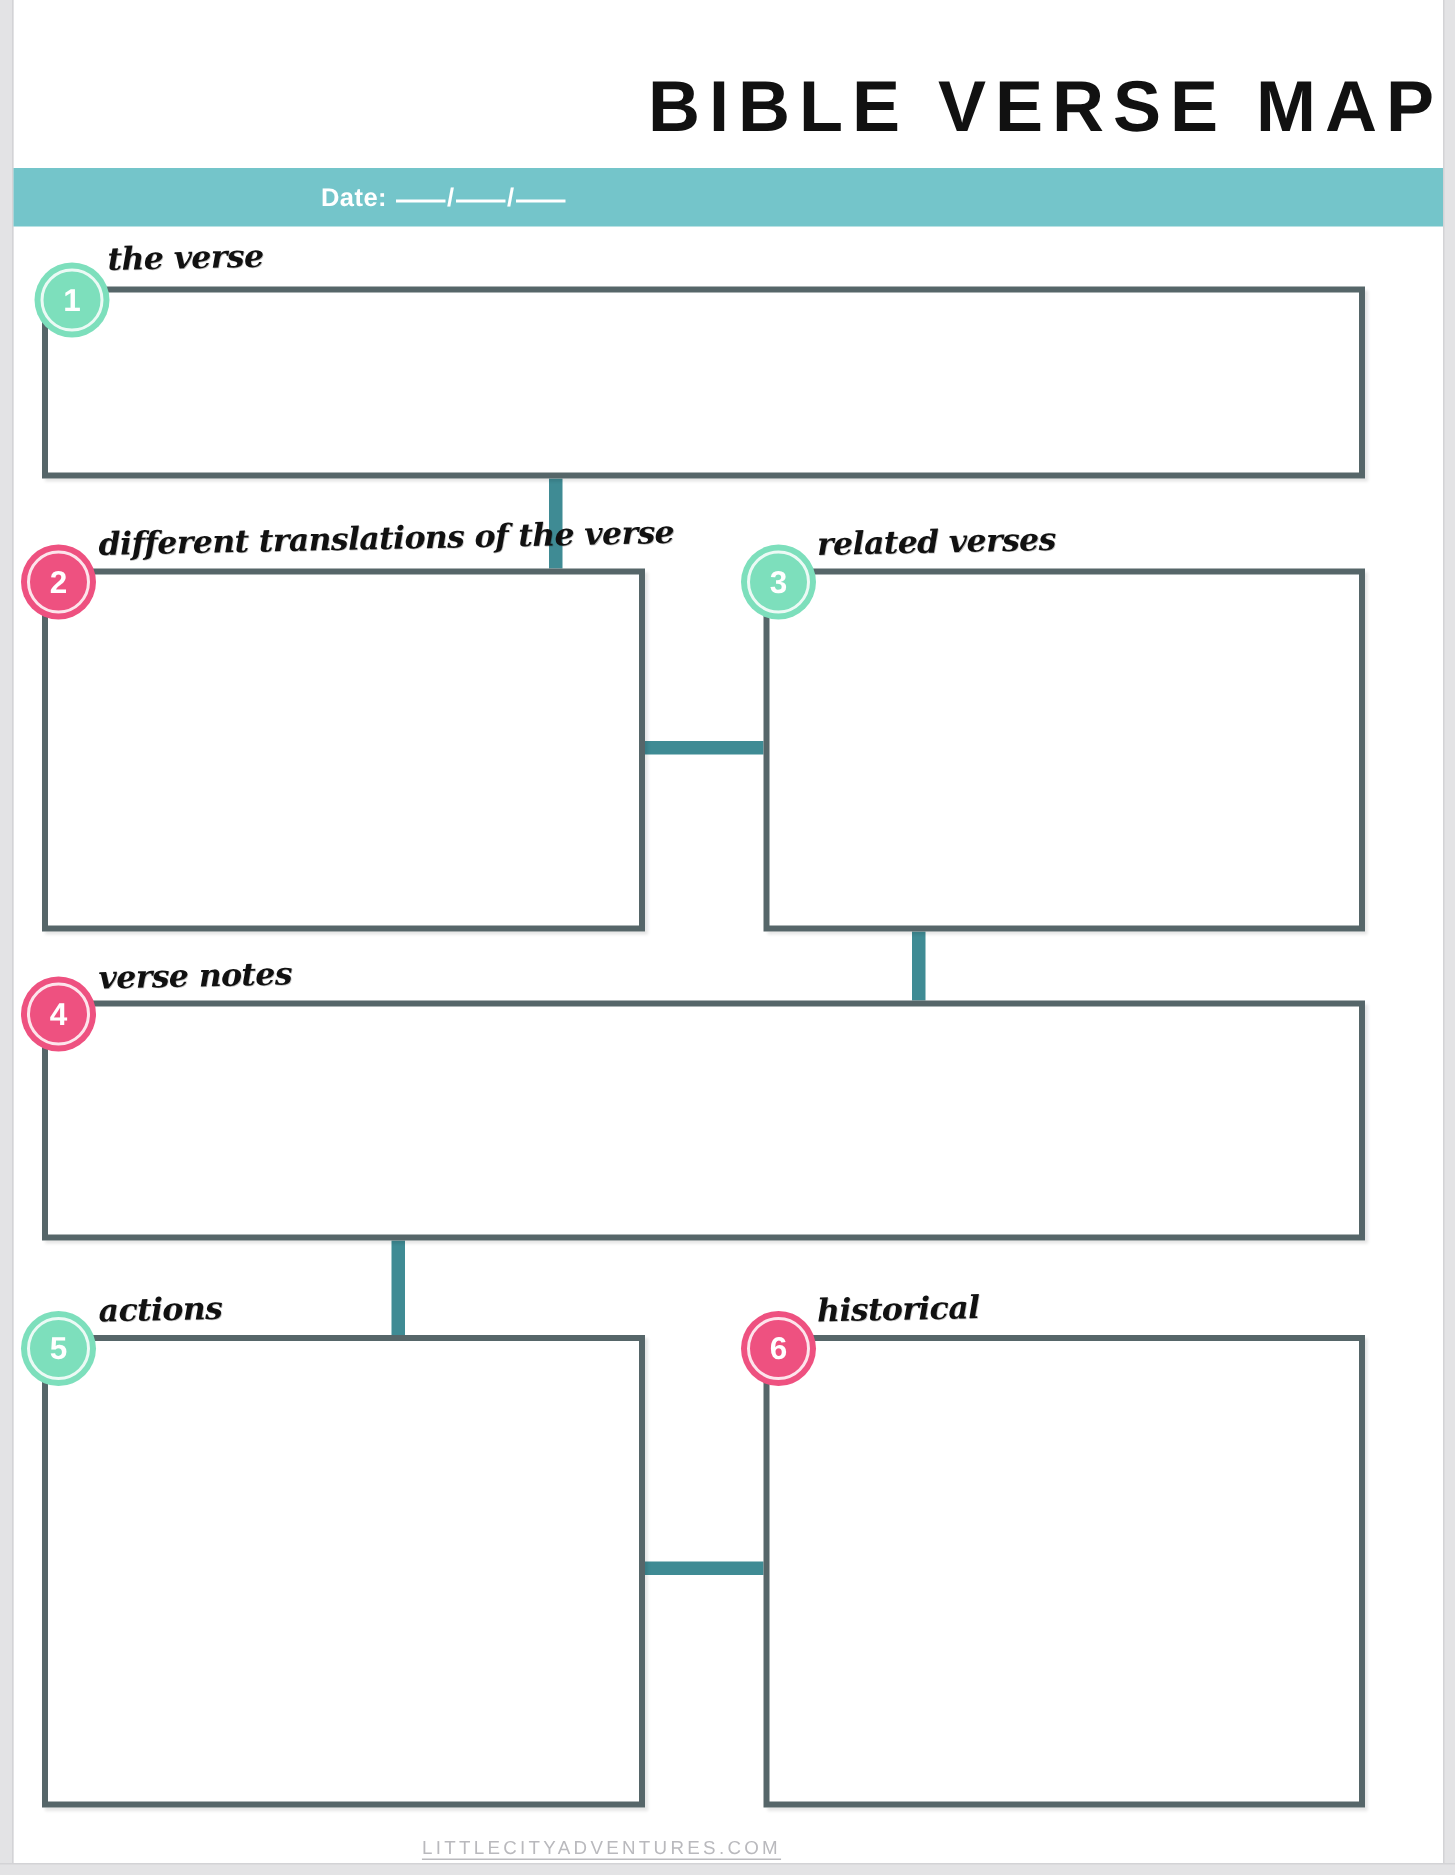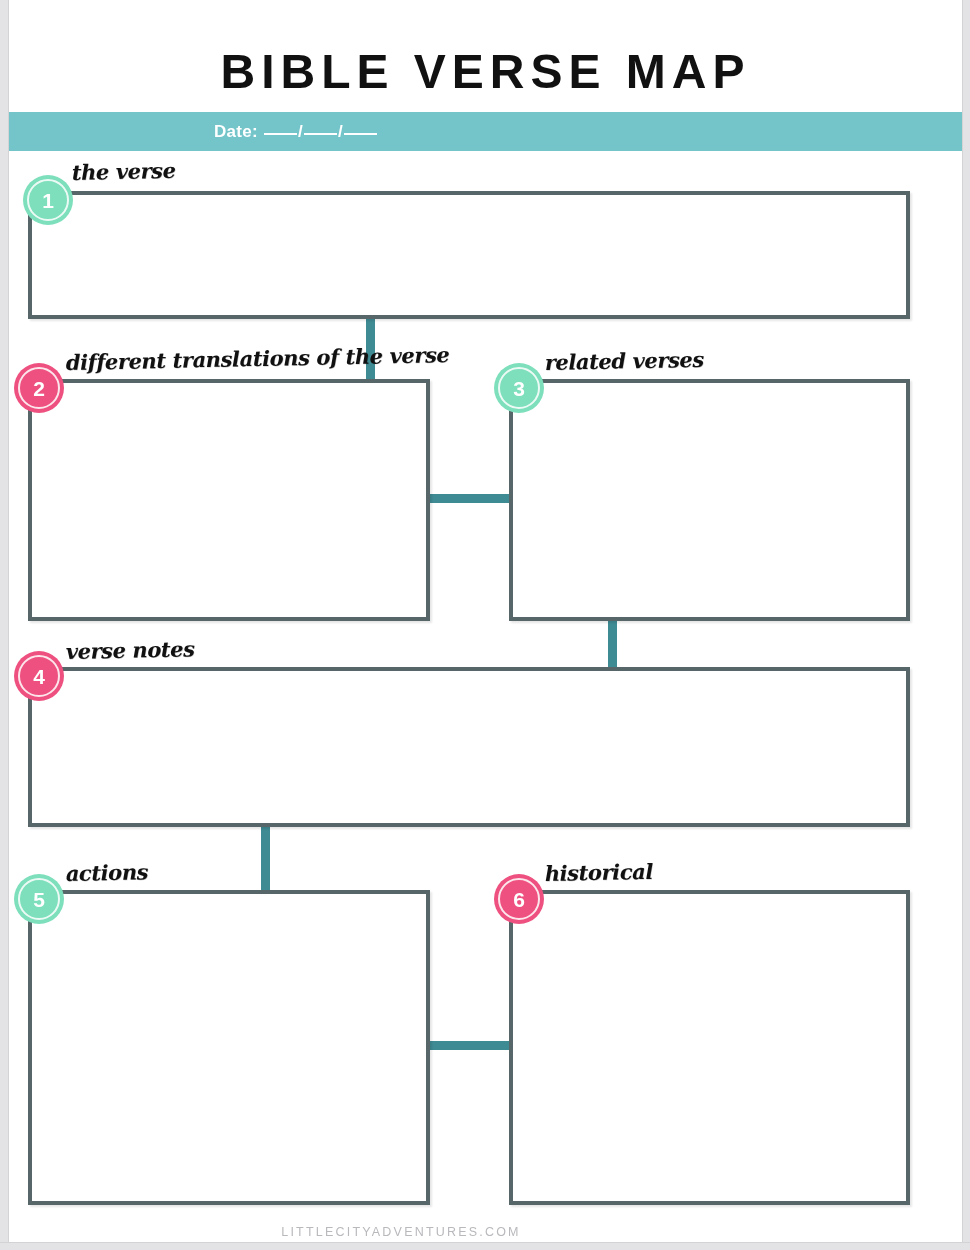--- a/index.html
+++ b/index.html
@@ -42,21 +42,21 @@
     background: #e3e3e5;
     border-top: 1px solid #d3d3d6;
   }
 
   
   .title {
     position: absolute;
     left: 9px;
     top: 48px;
     width: 953px;
-    text-align: center;
+    text-align: right;
     font-family: "Liberation Sans", sans-serif;
     font-weight: 700;
     font-size: 48px;
     letter-spacing: 6px;
     color: #111111;
     line-height: 1;
   }
 
   
   .infobar {
@@ -155,20 +155,21 @@
   
   .footer {
     position: absolute;
     left: 9px;
     top: 1225px;
     width: 784px;
     text-align: center;
     font-size: 12.5px;
     letter-spacing: 2.2px;
     color: #b9b9bd;
+    text-decoration: underline;
     text-underline-offset: 3px;
   }
 </style>
 </head>
 <body>
 
 <div id="page">
 
   <div class="edge-left"></div>
   <div class="edge-right"></div>

